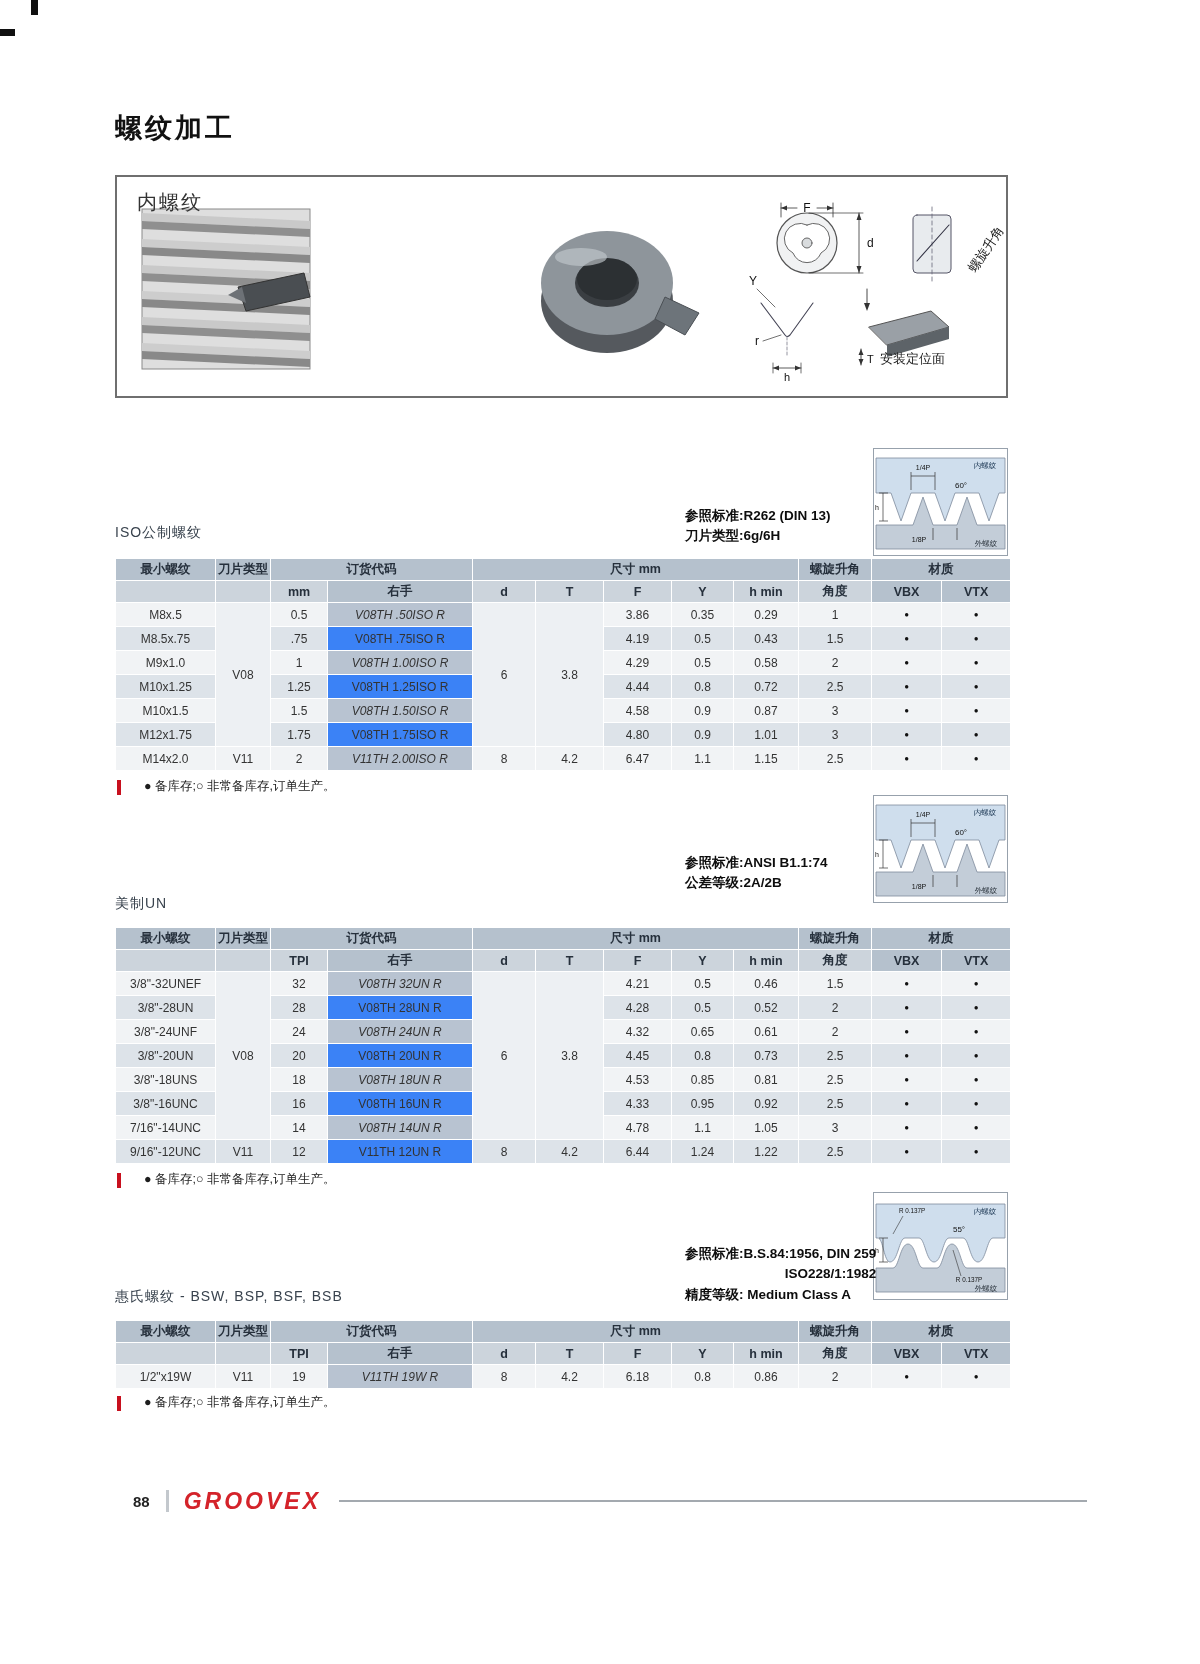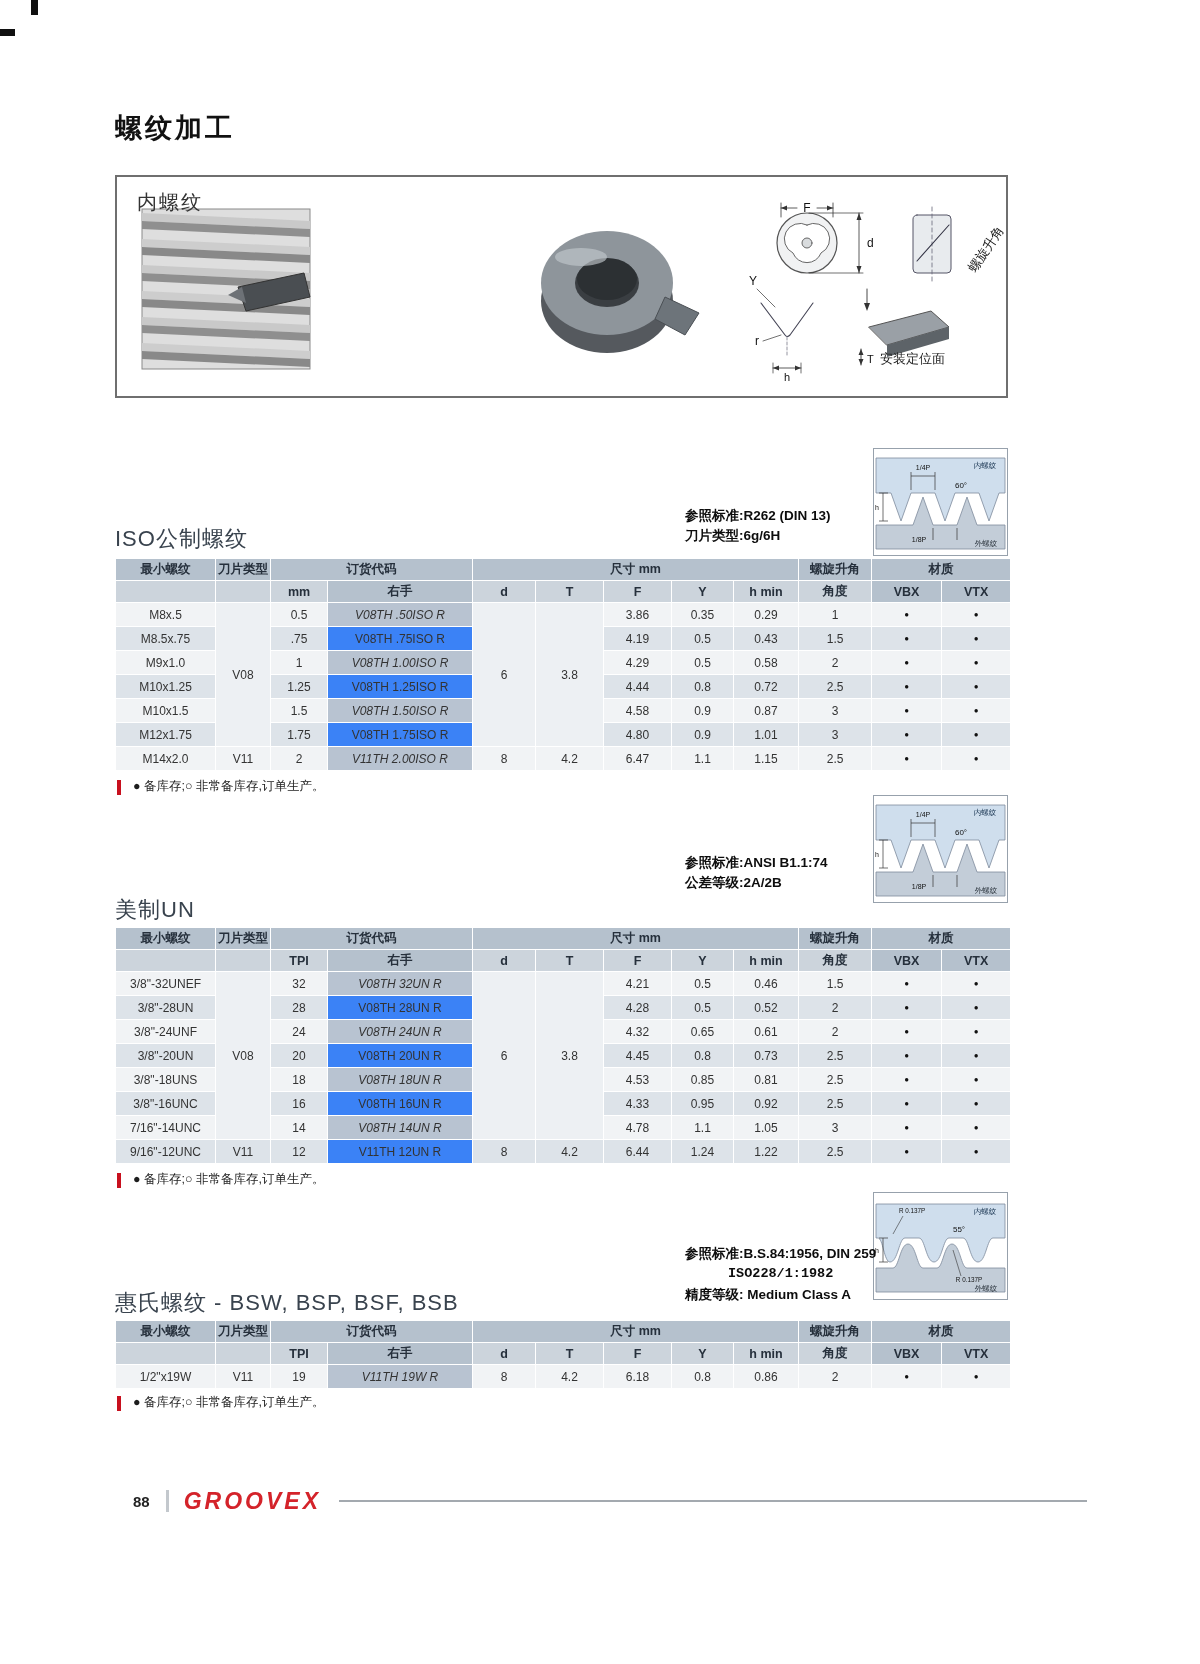--- a/index.html
+++ b/index.html
@@ -22,23 +22,23 @@
   .section { position:absolute; left:115px; width:893px; }
   #section-0 { top:448px; height:347px; }
   #section-1 { top:795px; height:395px; }
   #section-2 { top:1192px; height:228px; }
 
   .profile-svg { position:absolute; right:0; top:0; }
 
   .refs { position:absolute; font-size:13.5px; font-weight:bold; line-height:1.5; color:#0d0d0d; white-space:nowrap; }
   #refs-0, #refs-1 { left:570px; top:58px; }
   #refs-2 { left:553px; top:52px;margin-left:17px; }
-  #refs-2 .ref-line.centered { text-align:center;font-family:Liberation Mono, monospace; }
-
-  .section-title { position:absolute; left:0; font-size:22px; color:#39434e; letter-spacing:1px; }
+  #refs-2 .ref-line.centered { text-align:right; }
+
+  .section-title { position:absolute; left:0; font-size:14px; color:#39434e; letter-spacing:1px; }
   #title-0 { top:76px; }
   #title-1 { top:100px; }
   #title-2 { top:96px; }
 
   .spec-table { position:absolute; left:0; width:893px; border-collapse:collapse; table-layout:fixed; }
   #table-0 { top:110px; }
   #table-1 { top:132px; }
   #table-2 { top:128px; }
 
   .spec-table th, .spec-table td {
@@ -52,21 +52,21 @@
   tr.h2 th { background:#ccd4dc; }
   tr.h2 th.code-h, tr.h2 th.mat-h { background:#b5c1cd; }
 
   tbody tr.odd td  { background:#f1f3f5; }
   tbody tr.even td { background:#dde3e9; }
   tbody tr.odd td.code-cell  { background:#b8c3d1;font-style:italic; }
   tbody tr.even td.code-cell { background:#3b82f6; }
   tbody tr.odd td.merged, tbody tr.even td.merged { background:#edf0f3; }
   tbody td.dot-cell { font-size:8px; color:#111; }
 
-  .footnote { position:absolute; left:2px; display:flex; align-items:flex-end; gap:12px; font-size:12.5px; color:#1d1d1d; }
+  .footnote { position:absolute; left:2px; display:flex; align-items:flex-end; gap:23px; font-size:12.5px; color:#1d1d1d; }
   #footnote-0 { top:330px; }
   #footnote-1 { top:376px; }
   #footnote-2 { top:202px; }
   .footnote .bar { width:4px; height:15px; background:#c8101e; flex:0 0 auto; }
 
   .footer { position:absolute; left:115px; top:1486px; width:972px; height:30px; display:flex; align-items:center;justify-content:center; }
   .footer .pagenum { font-size:15px; font-weight:bold; color:#222; margin-left:18px; }
   .footer .divider { width:3px; height:22px; background:#c3c8cd; margin:0 15px 0 16px; }
   .footer .logo { font-size:23px; font-weight:bold; font-style:italic; letter-spacing:3px; color:#d4232a; }
   .footer .rule { flex:1; height:2px; background:#a3a9af; margin-left:18px; }

